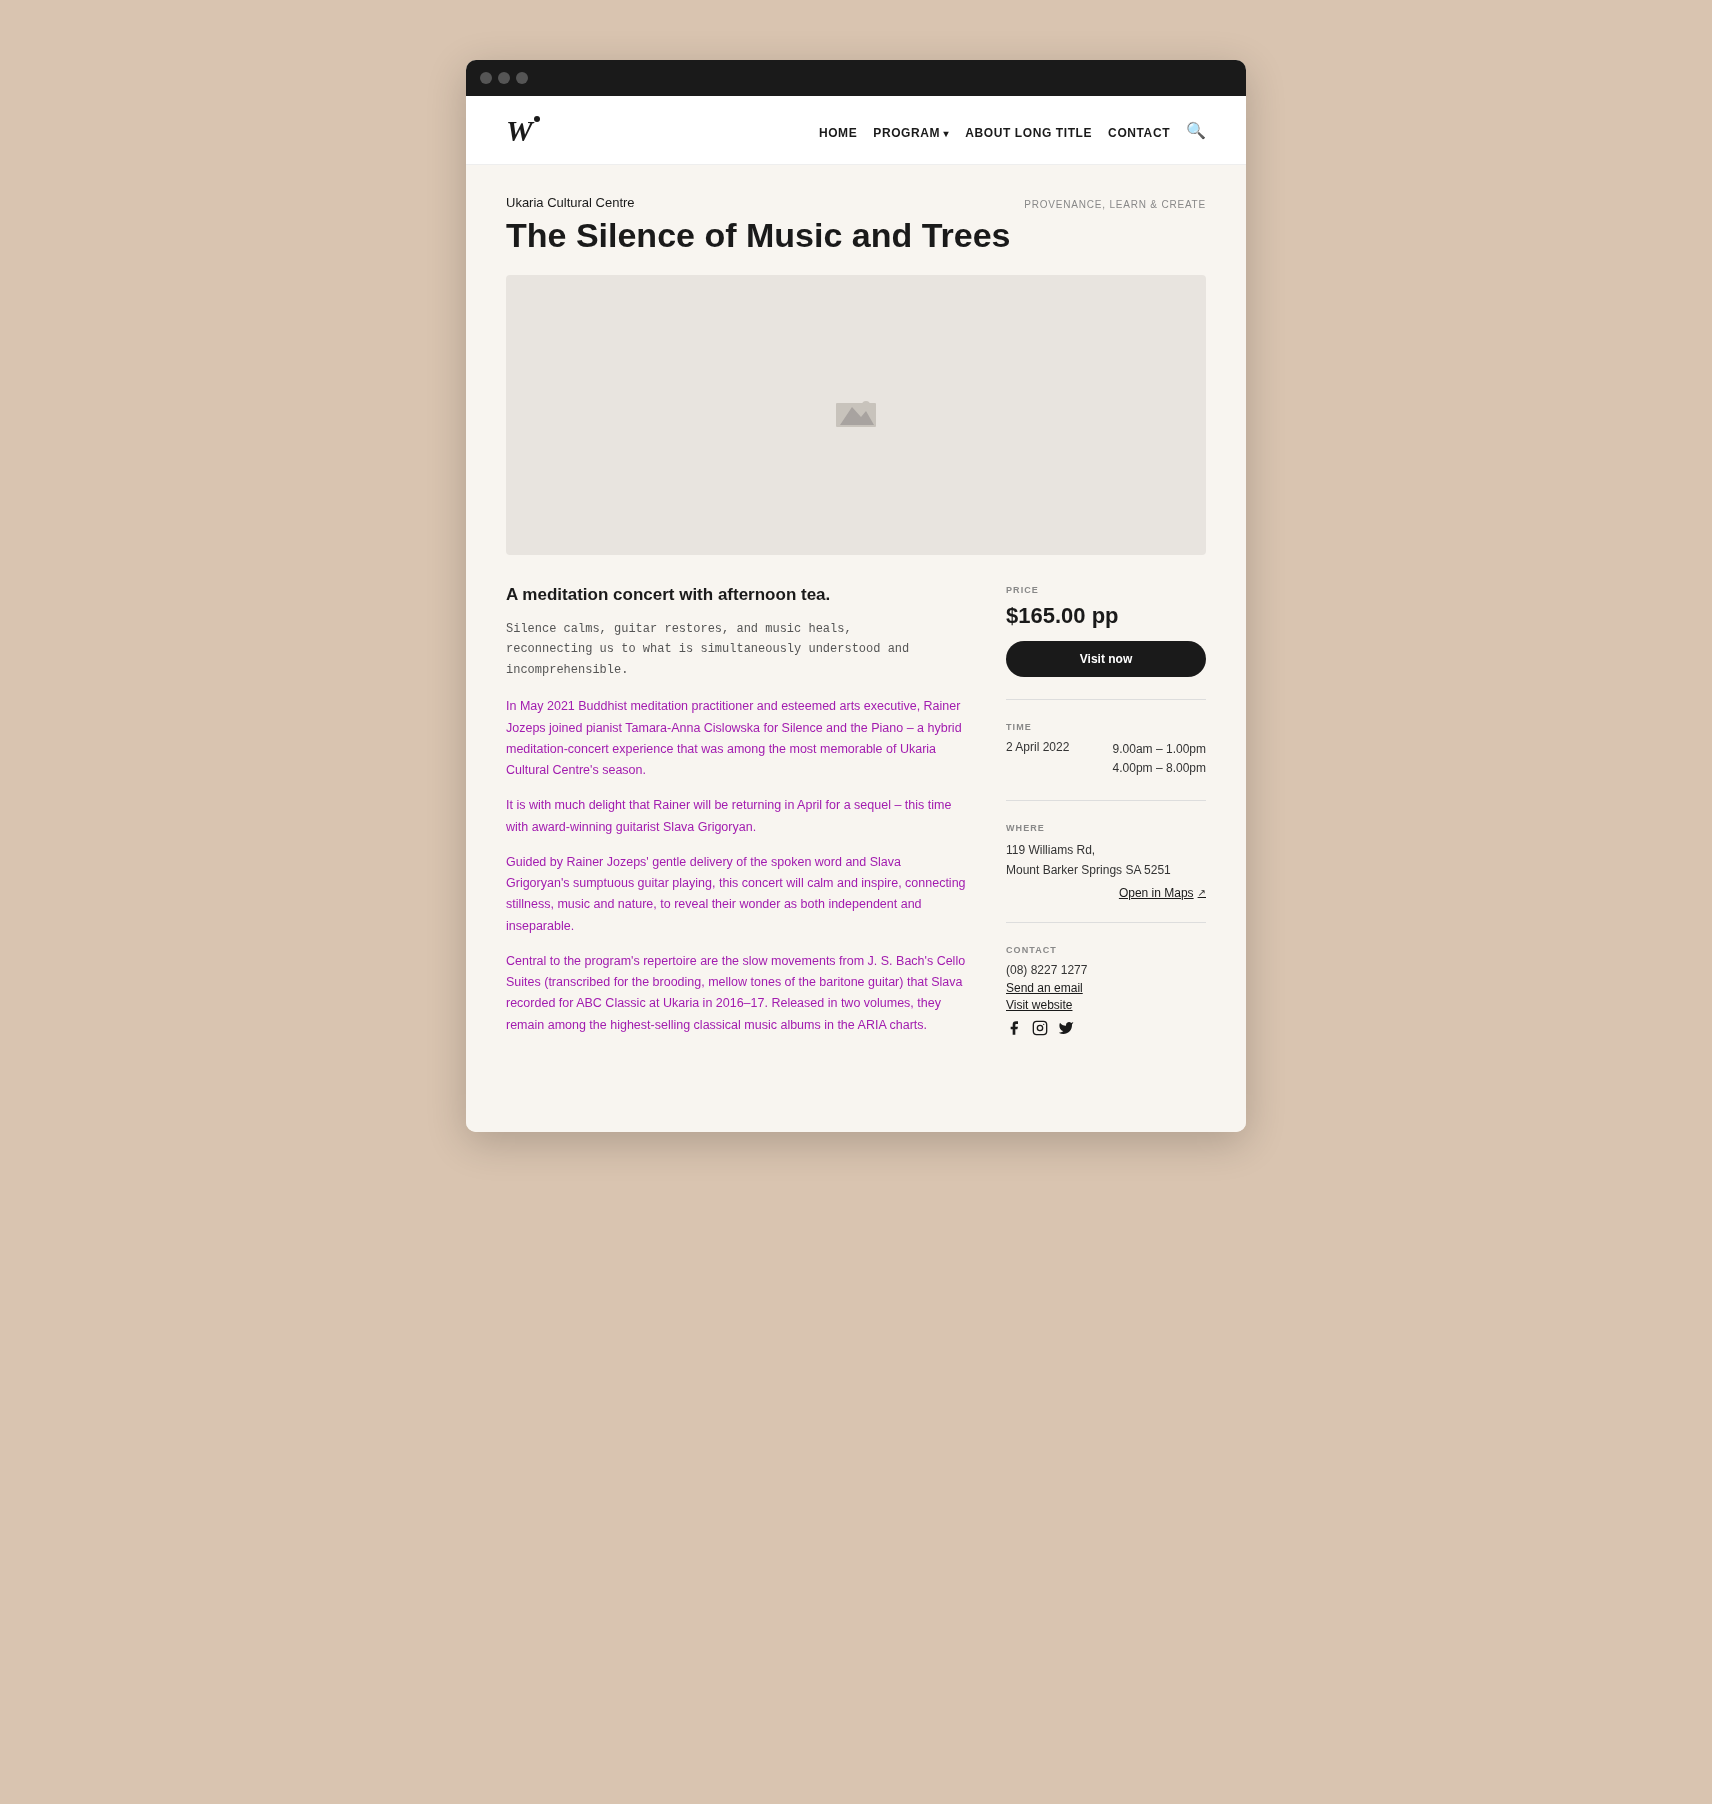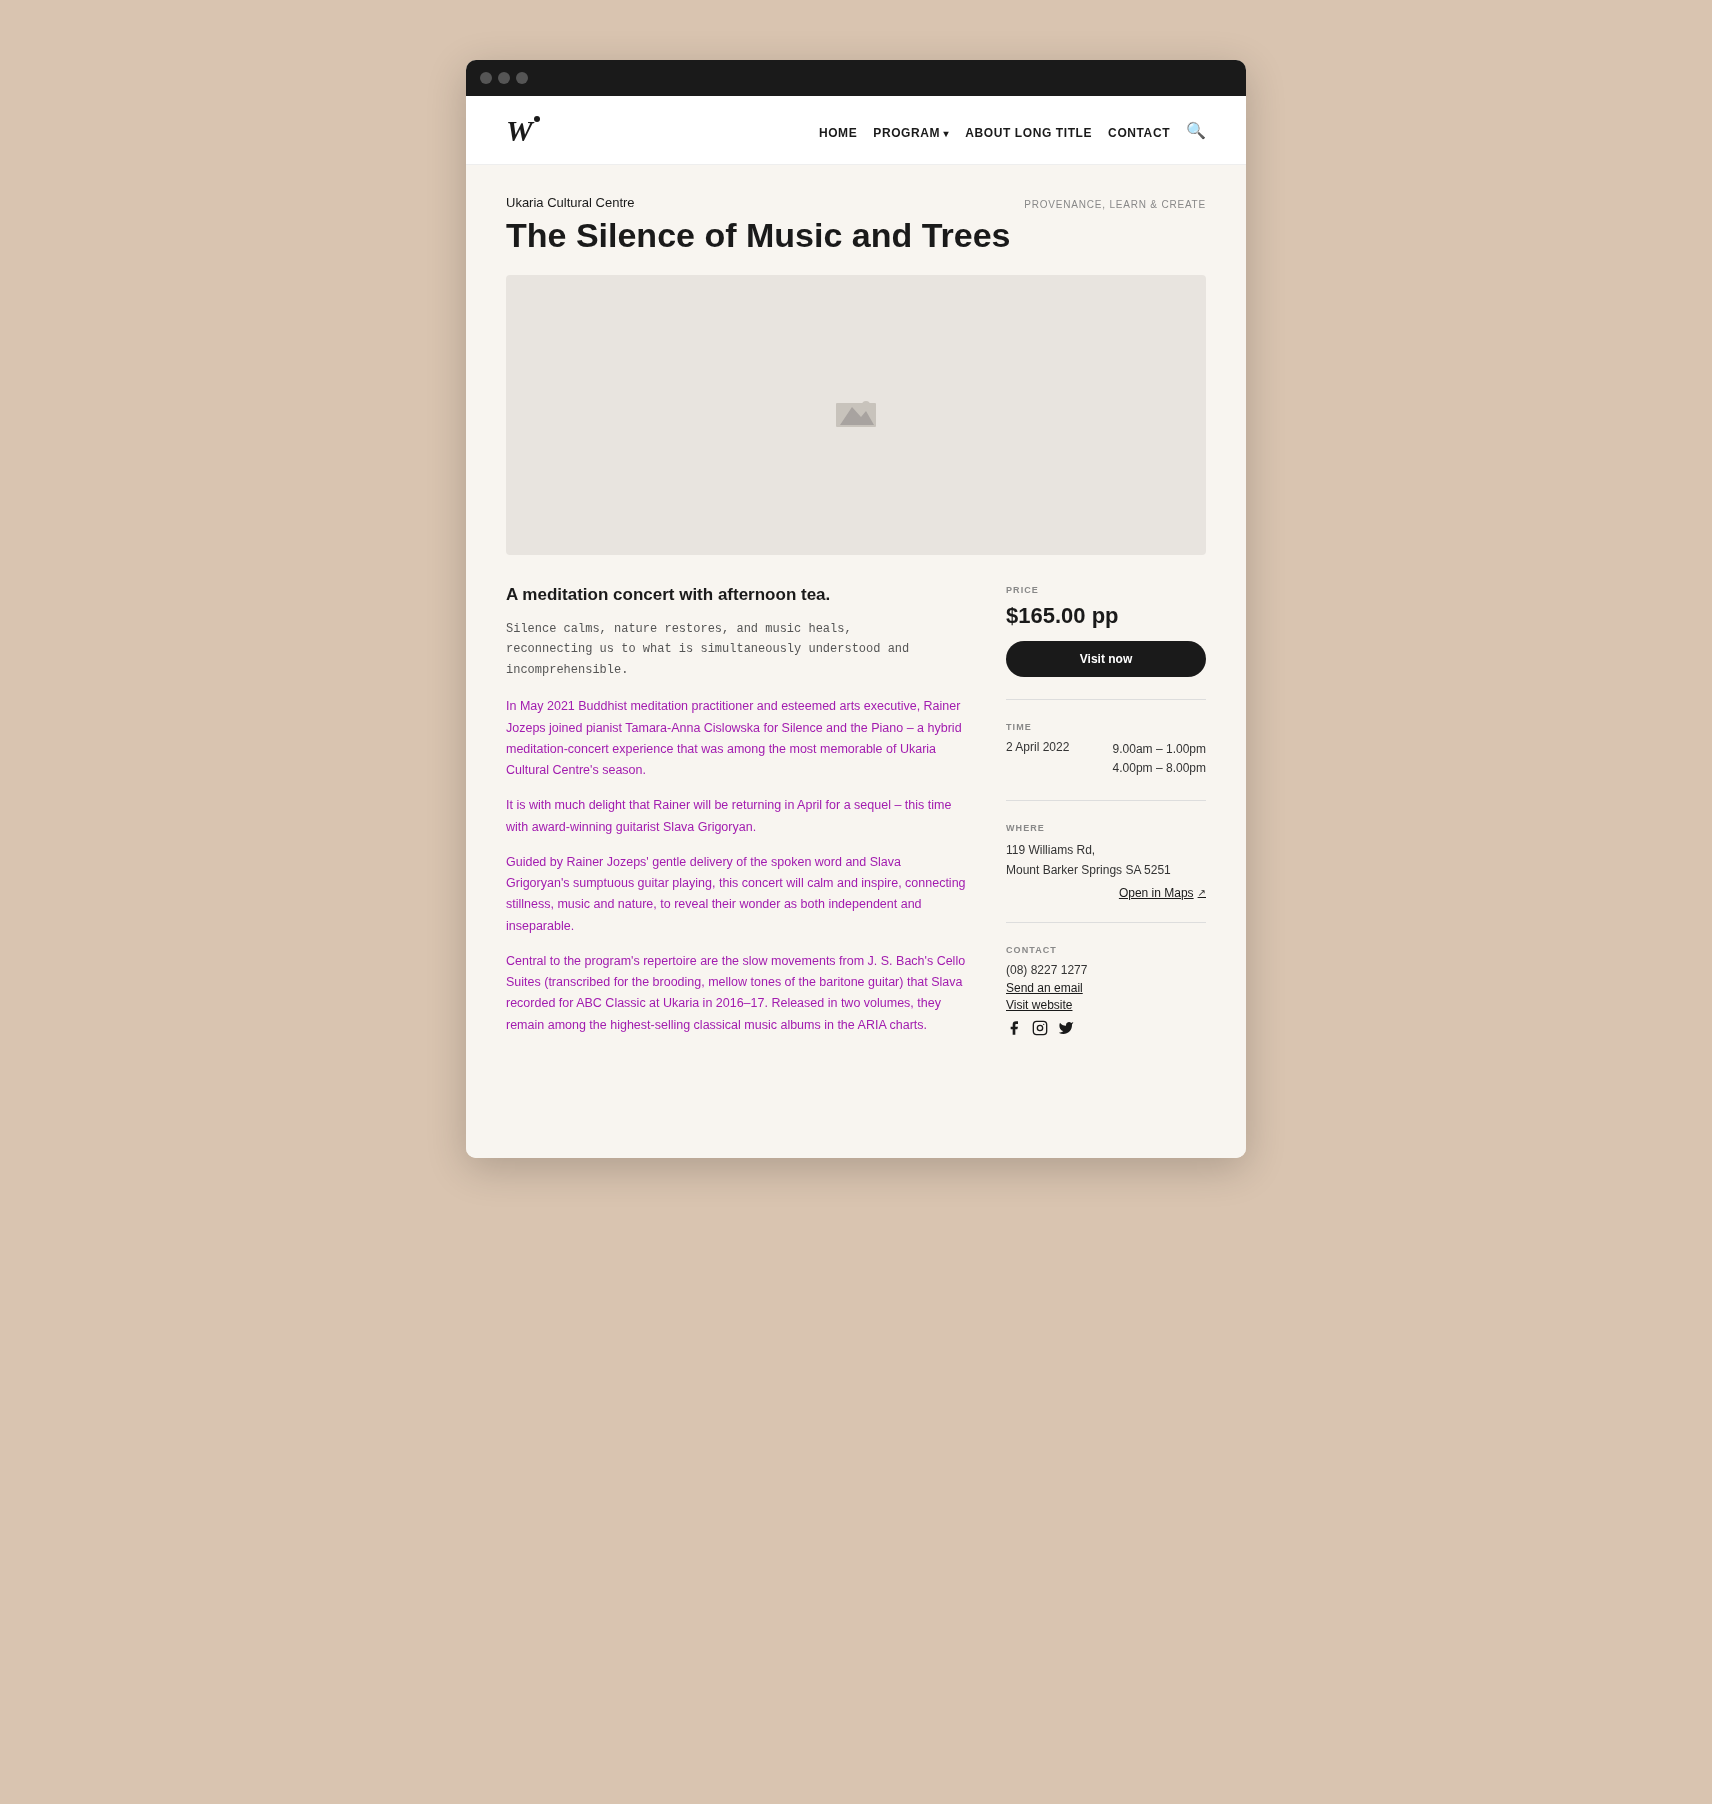--- a/index.html
+++ b/index.html
@@ -78,21 +78,21 @@
       content: ' ▾';
       font-size: 10px;
     }
     .nav-search {
       cursor: pointer;
       font-size: 16px;
       color: #1a1a1a;
     }
     
     .main-content {
-      padding: 30px 40px 76px;
+      padding: 30px 40px 50px;
       background: #f8f5f0;
     }
     .venue-name {
       font-size: 13px;
       color: #1a1a1a;
       font-weight: 500;
       margin-bottom: 6px;
     }
     .page-title {
       font-size: 34px;
@@ -291,21 +291,21 @@
           <polygon points="4,30 16,12 25,22 30,16 38,30" fill="#a8a3a0"></polygon>
           <circle cx="30" cy="10" r="4" fill="#c8c3bc"></circle>
         </svg>
       </div>
     </div>
 
     <div class="two-col">
 
       <div class="main-col">
         <p class="event-tagline">A meditation concert with afternoon tea.</p>
-        <p class="event-intro" style="white-space: pre-line;">Silence calms, nature restores, and music heals,
+        <p class="event-intro" style="white-space: pre-line;">Silence calms, guitar restores, and music heals,
 reconnecting us to what is simultaneously understood and
 incomprehensible.</p>
         <p class="event-body">In May 2021 Buddhist meditation practitioner and esteemed arts executive, Rainer Jozeps joined pianist Tamara-Anna Cislowska for Silence and the Piano – a hybrid meditation-concert experience that was among the most memorable of Ukaria Cultural Centre's season.</p>
         <p class="event-body">It is with much delight that Rainer will be returning in April for a sequel – this time with award-winning guitarist Slava Grigoryan.</p>
         <p class="event-body">Guided by Rainer Jozeps' gentle delivery of the spoken word and Slava Grigoryan's sumptuous guitar playing, this concert will calm and inspire, connecting stillness, music and nature, to reveal their wonder as both independent and inseparable.</p>
         <p class="event-body">Central to the program's repertoire are the slow movements from J. S. Bach's Cello Suites (transcribed for the brooding, mellow tones of the baritone guitar) that Slava recorded for ABC Classic at Ukaria in 2016–17. Released in two volumes, they remain among the highest-selling classical music albums in the ARIA charts.</p>
       </div>
 
       <div class="sidebar-col">
 

